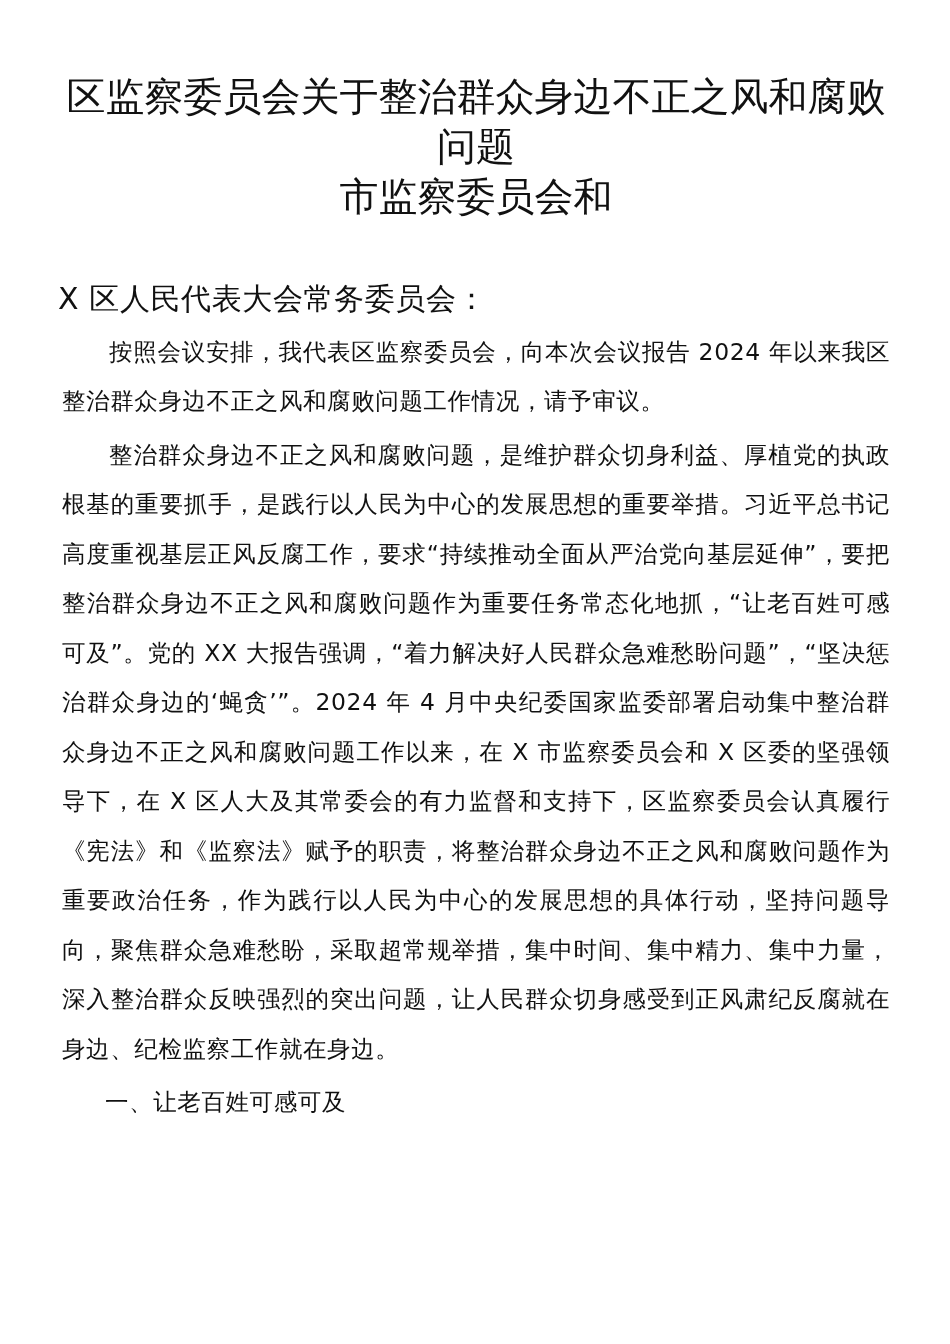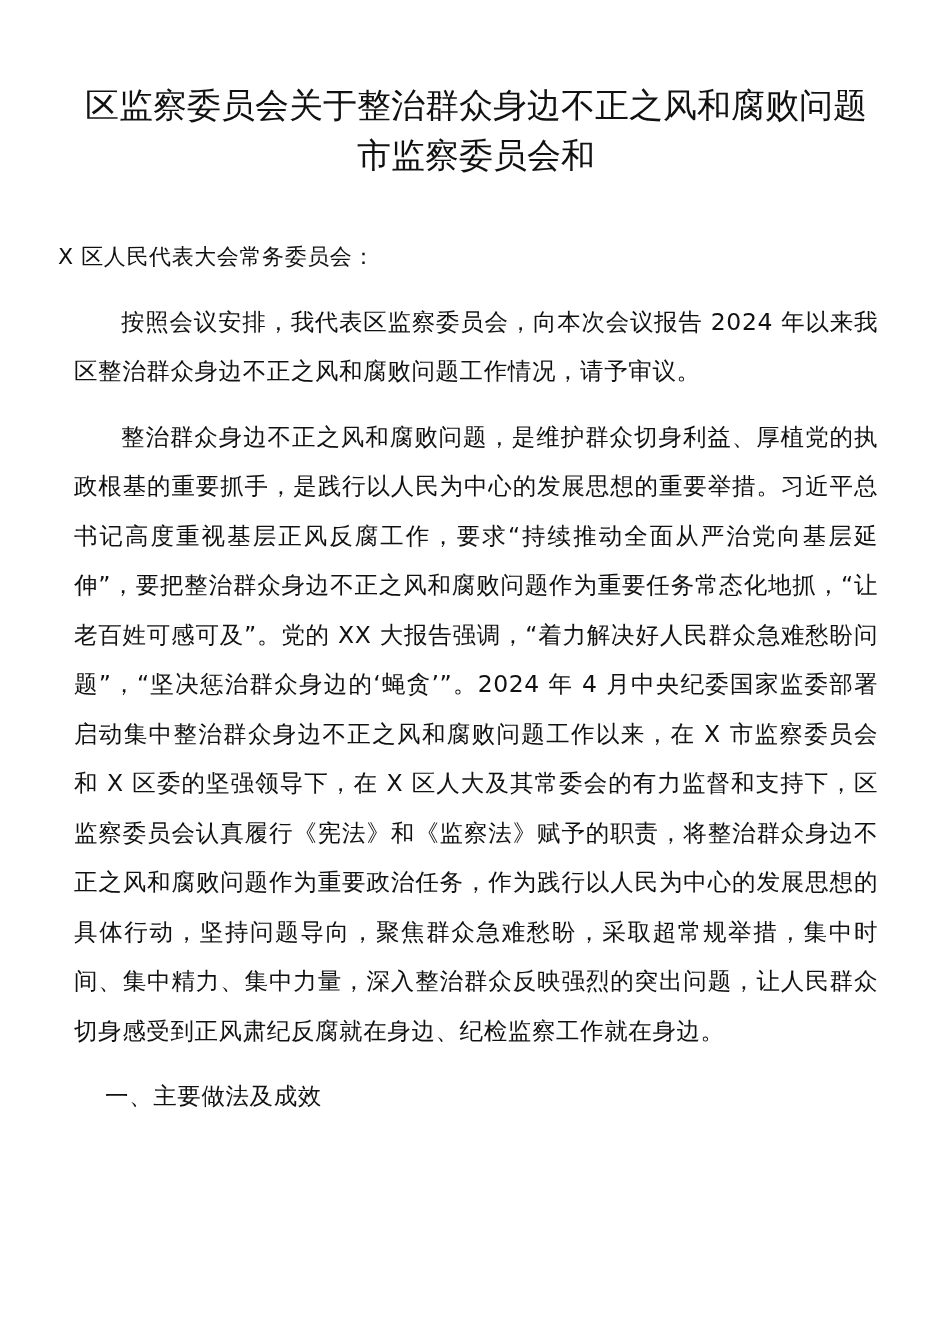--- a/index.html
+++ b/index.html
@@ -16,41 +16,41 @@
       color: #111111;
     }
     .page {
       position: absolute;
       left: 58px;
       top: 64px;
       width: 836px;
     }
     .title {
       text-align: center;
-      font-size: 34px;
+      font-size: 39px;
       line-height: 50px;
       font-weight: normal;
-      margin: 16px;
+      margin: 8px;
       letter-spacing: 0px;
       color: #111;
     }
     .salutation {
       margin-top: 52px;
-      font-size: 22px;
+      font-size: 30px;
       line-height: 49.5px;
       letter-spacing: 0.6px;
     }
     .para {
       font-size: 23.5px;
       line-height: 49.5px;
       text-indent: 2em;
       text-align: justify;
       text-align-last: left;
       letter-spacing: 0.6px;
-      margin: 16px;
+      margin: 4px;
       word-break: break-all;
     }
     .heading {
       font-size: 23.5px;
       line-height: 49.5px;
       text-indent: 2em;
       margin: 0;
       letter-spacing: 0.6px;
     }
   </style>
@@ -61,15 +61,15 @@
   <h1 class="title">
     <div>区监察委员会关于整治群众身边不正之风和腐败问题</div>
     <div>市监察委员会和</div>
   </h1>
 
   <div class="salutation">X 区人民代表大会常务委员会：</div>
 
   <p class="para">按照会议安排，我代表区监察委员会，向本次会议报告 2024 年以来我区整治群众身边不正之风和腐败问题工作情况，请予审议。</p>
   <p class="para">整治群众身边不正之风和腐败问题，是维护群众切身利益、厚植党的执政根基的重要抓手，是践行以人民为中心的发展思想的重要举措。习近平总书记高度重视基层正风反腐工作，要求“持续推动全面从严治党向基层延伸”，要把整治群众身边不正之风和腐败问题作为重要任务常态化地抓，“让老百姓可感可及”。党的 XX 大报告强调，“着力解决好人民群众急难愁盼问题”，“坚决惩治群众身边的‘蝇贪’”。2024 年 4 月中央纪委国家监委部署启动集中整治群众身边不正之风和腐败问题工作以来，在 X 市监察委员会和 X 区委的坚强领导下，在 X 区人大及其常委会的有力监督和支持下，区监察委员会认真履行《宪法》和《监察法》赋予的职责，将整治群众身边不正之风和腐败问题作为重要政治任务，作为践行以人民为中心的发展思想的具体行动，坚持问题导向，聚焦群众急难愁盼，采取超常规举措，集中时间、集中精力、集中力量，深入整治群众反映强烈的突出问题，让人民群众切身感受到正风肃纪反腐就在身边、纪检监察工作就在身边。</p>
 
-  <p class="heading">一、主要做法及成效</p>
+  <p class="heading">一、让老百姓可感可及</p>
 
 </div>
 
 </body></html>

